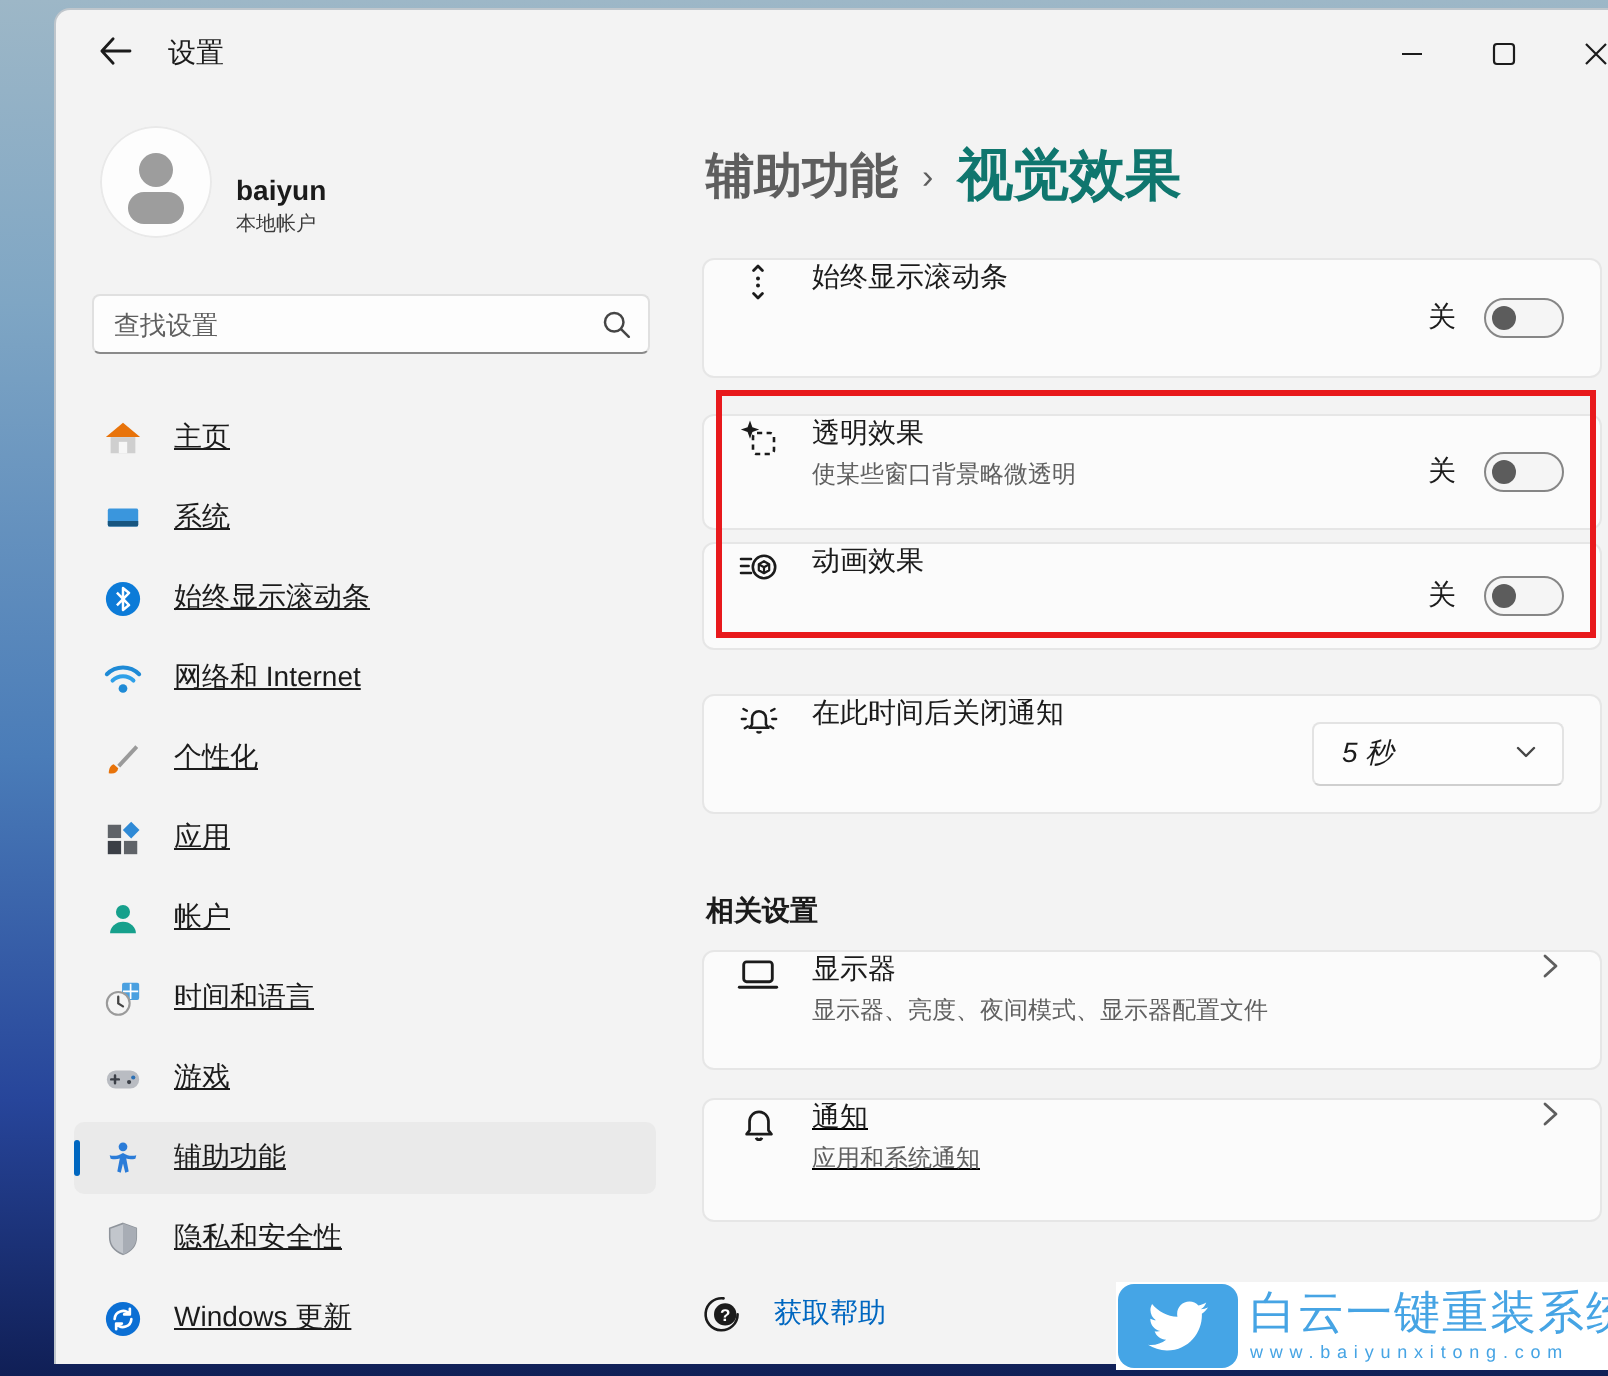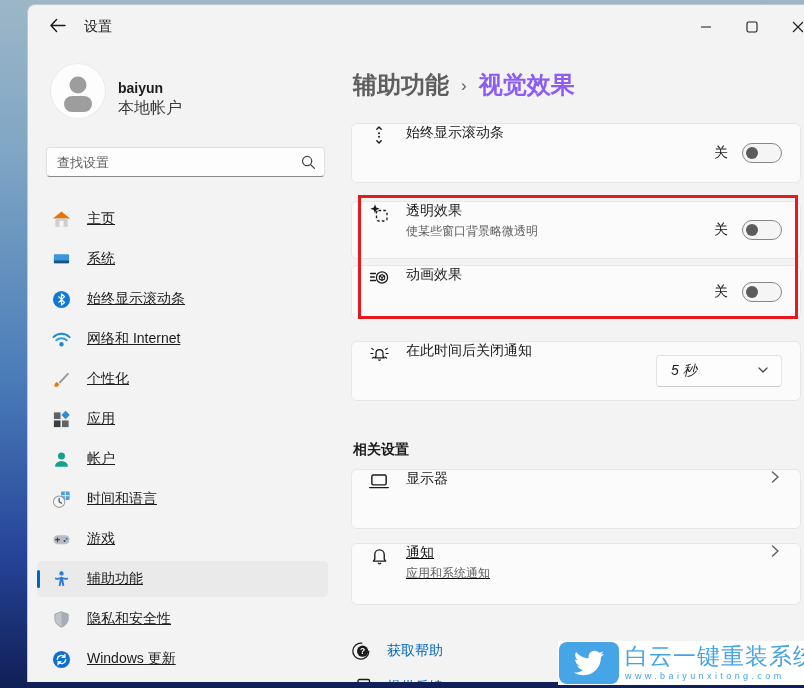--- a/index.html
+++ b/index.html
@@ -25,40 +25,40 @@
   
   .body-row { display:flex; height:calc(100% - 44px); }
   .sidebar { width:315px; flex:none; position:relative; }
   .main { flex:1; padding:20px 22px 0 8px; position:relative; }
   
   .user { display:flex; align-items:flex-end; margin:14px 0 0 22px; }
   .avatar { width:56px; height:56px; border-radius:50%; background:#fdfdfd; overflow:hidden; flex:none;
     box-shadow:0 0 0 1px #e9e9e9 inset; }
   .user-info { margin-left:12px; }
   .user-name { font-size:14px; font-weight:bold; color:#1b1b1b; }
-  .user-type { font-size:16px; color:#3c3c3c; margin-top:2px; }
+  .user-type { font-size:10px; color:#3c3c3c; margin-top:2px; }
   .search-wrap { position:relative; margin:28px 18px 0 18px; }
   .search-input { width:100%; height:30px; border:1px solid #e0e0e0; border-bottom:1px solid #8a8a8a;
     border-radius:4px; background:#fdfdfd; font-size:13px; padding:0 30px 0 10px; color:#1b1b1b;
     font-family:"Liberation Sans", sans-serif; }
   .search-input::placeholder { color:#5f5f5f; }
   .search-icon { position:absolute; right:9px; top:7px; }
   .nav { margin-top:24px; padding:0 15px 0 9px; }
   .nav-item { position:relative; display:flex; align-items:center; height:36px; margin-bottom:4px;
     padding-left:14px; border-radius:5px; cursor:pointer; }
   .nav-item.selected { background:#eaeaea; }
   .nav-item.selected::before { content:""; position:absolute; left:0; top:9px; width:3px; height:18px;
     border-radius:2px; background:#0067c0; }
   .nav-ico { width:20px; height:20px; flex:none; display:flex; align-items:center; justify-content:center; }
   .nav-label { font-size:14px; color:#1b1b1b; margin-left:16px; white-space:nowrap;text-decoration:underline; }
   
   .crumbs { display:flex; align-items:center; margin:0 0 0 2px; }
   .crumb-parent { font-size:24px; color:#5e5e5e; font-weight:600; }
   .crumb-sep { font-size:17px; color:#5e5e5e; margin:2px 12px 0 12px; }
-  .crumb-page { font-size:24px; color:#8b5cf6; font-weight:700; }
+  .crumb-page { font-size:28px; color:#0f766e; font-weight:700; }
   .card { width:450px; background:#fbfbfb; border:1px solid #e6e6e6; border-radius:6px;
     display:flex; padding:0 18px 0 16px; }
   .card-ico { width:22px; height:22px; flex:none; display:flex; align-items:center; justify-content:center; }
   .card-text { margin-left:16px; }
   .card-title { font-size:14px; color:#1b1b1b; }
   .card-sub { font-size:12px; color:#606060; margin-top:3px; }
   .card-right { margin-left:auto; display:flex; align-items:center; }
   .toggle-label { font-size:14px; color:#1b1b1b; margin-right:14px; }
   .toggle { width:40px; height:20px; border:1px solid #868686; border-radius:10px; background:#f5f5f5;
     position:relative; cursor:pointer; flex:none; }
@@ -359,20 +359,21 @@
 
       <div class="card mt10 h60">
         <span class="card-ico">
           <svg width="22" height="22" viewBox="0 0 20 20">
               <rect x="3.5" y="4.5" width="13" height="9" rx="1.3" fill="none" stroke="#1b1b1b" stroke-width="1.3"></rect>
               <path d="M1.5 16 h17" stroke="#1b1b1b" stroke-width="1.3" stroke-linecap="round"></path>
             </svg>
         </span>
         <div class="card-text">
           <div class="card-title">显示器</div>
+          <div class="card-sub">显示器、亮度、夜间模式、显示器配置文件</div>
         </div>
         <span class="chev-right">
           <svg width="14" height="14" viewBox="0 0 14 14">
               <path d="M4.5 2 l5.5 5 -5.5 5" fill="none" stroke="#5e5e5e" stroke-width="1.4" stroke-linecap="round" stroke-linejoin="round"></path>
             </svg>
         </span>
       </div>
 
       <div class="card mt14 h62">
         <span class="card-ico">

